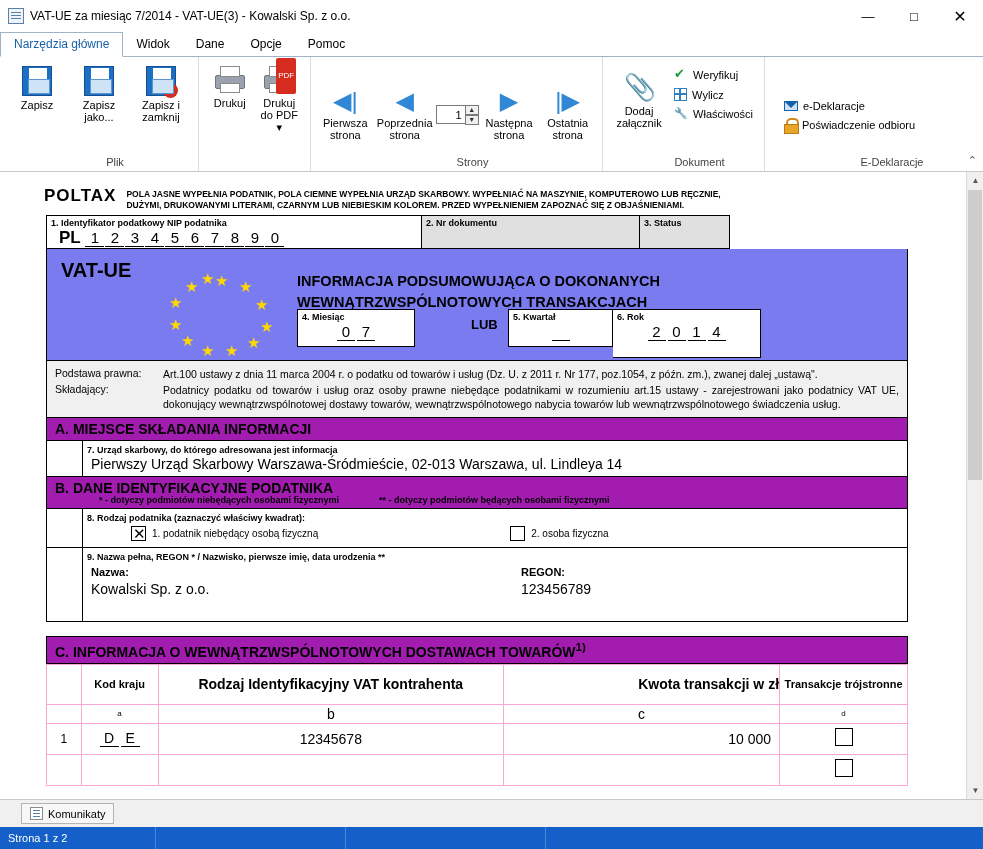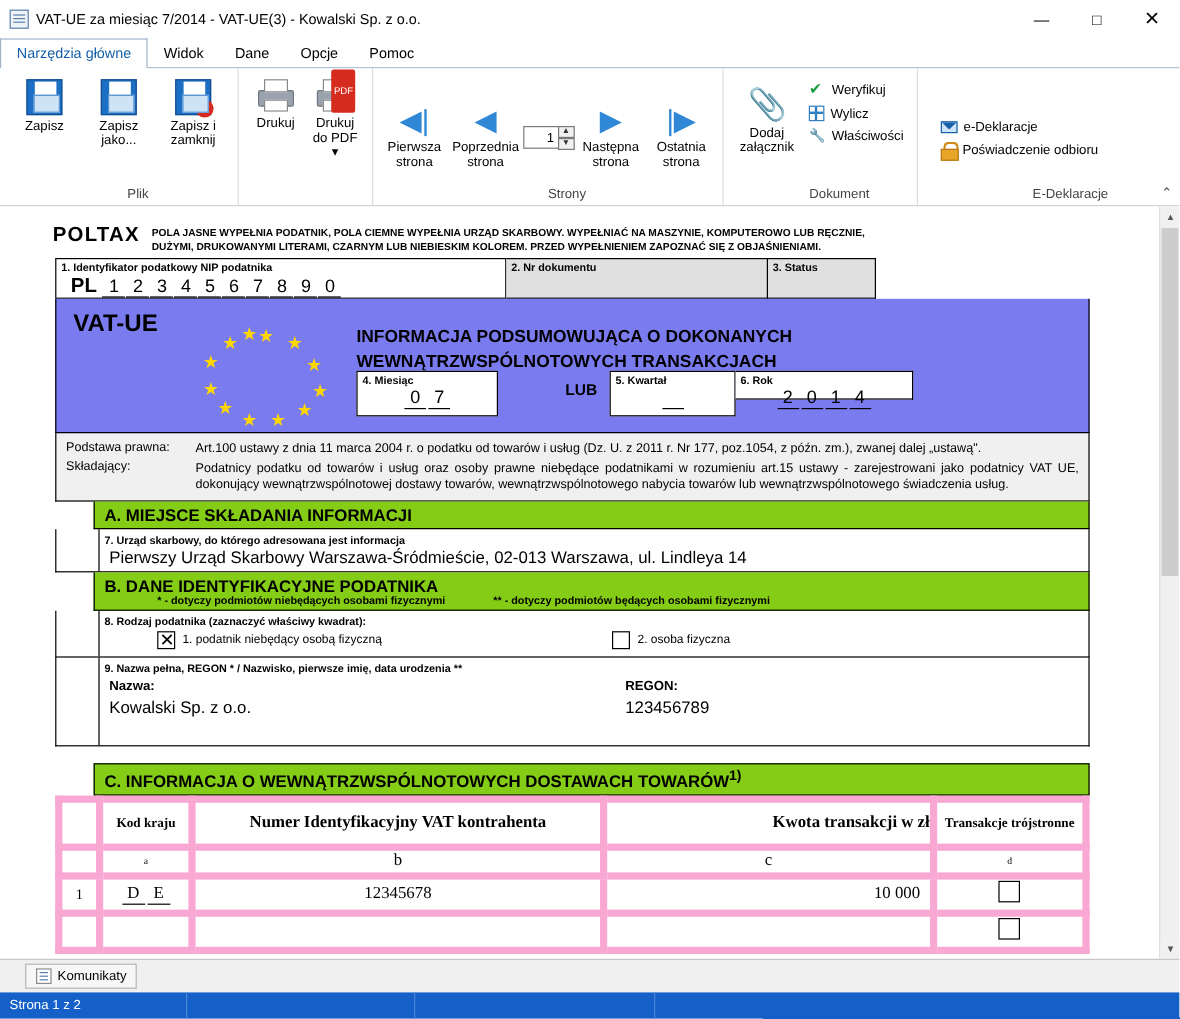--- a/index.html
+++ b/index.html
@@ -169,22 +169,22 @@
   .mbox .val span { display:inline-block; width:18px; border-bottom:1px solid #000; margin:0 1px; }
   .lub { position:absolute; left:424px; top:68px; font-size:13px; font-weight:bold; }
 
   .legal { border:1px solid #000; border-top:none; background:#f0f0f0; padding:5px 8px; }
   .legal table { border-collapse:collapse; width:100%; }
   .legal td { font-size:10.5px; vertical-align:top; padding:1px 0; }
   .legal td.k { width:108px; }
   .legal td.v { text-align:justify; line-height:14px; }
 
   .sechead {
-    border:1px solid #000; border-top:none; background:#84cc16;
-    font-size:14px; font-weight:bold; padding:3px 8px;margin-left:32px;
+    border:1px solid #000; border-top:none; background:#a21caf;
+    font-size:14px; font-weight:bold; padding:3px 8px;
   }
   .sechead .sub { font-size:9px; font-weight:bold; }
   .sechead .subrow { display:flex; gap:40px; padding-left:44px; margin-top:-1px; }
 
   .fieldrow { border:1px solid #000; border-top:none; display:flex; }
   .fieldrow .gut { width:36px; border-right:1px solid #000; }
   .fieldrow .content { flex:1; padding:2px 4px 4px 4px; }
   .fieldrow .big { font-size:14px; padding-left:4px; padding-top:1px; }
 
   .chkrow { display:flex; align-items:center; gap:6px; padding:3px 0 2px 44px; }
@@ -192,21 +192,21 @@
   .cbox.x:before{ content:"✕"; position:absolute; left:1px; top:-2px; font-size:15px; line-height:17px; }
   .mini { font-size:10px; }
 
   .nazwa-block { display:flex; }
   .nazwa-block .left { width:430px; }
   .nazwa-block .right { flex:1; }
   .nazwa-lbl { font-size:11px; font-weight:bold; padding:4px 0 0 4px;}
   .nazwa-val { font-size:14px; padding:3px 0 0 4px; }
 
   .ctable { border:1px solid #000; border-top:none; width:100%; border-collapse:collapse; }
-  .ctable th, .ctable td { border:6px solid #f9a8d4;font-family:Liberation Serif, serif; }
+  .ctable th, .ctable td { border:1px solid #f9a8d4; }
   .ctable .hdr { font-size:11px; font-weight:bold; text-align:center; height:40px; }
   .ctable .subhdr { font-size:8px; text-align:center; height:12px; }
   .ctable .num { width:34px; text-align:center; font-size:12px; }
   .ctable .cc { width:76px; }
   .ctable .vatno { width:340px; text-align:center; font-size:14px; }
   .ctable .amt { width:272px; text-align:right; font-size:14px; padding-right:8px; }
   .ctable .tri-c { width:126px; text-align:center; }
   .ctable td { height:31px; }
   .ccdigits span { display:inline-block; width:19px; text-align:center; border-bottom:1px solid #000; margin:0 1px; font-size:14px; }
   .box-sm { width:18px;height:18px;border:1.5px solid #000; display:inline-block; }
@@ -423,21 +423,21 @@
             <span>0</span><span>7</span>
           </div>
         </div>
         <div class="lub">LUB</div>
         <div class="mbox" style="left:461px;top:60px;width:105px;height:38px">
           <div class="lbl-s">5. Kwartał</div>
           <div class="val">
             <span>&nbsp;</span>
           </div>
         </div>
-        <div class="mbox" style="left:566px;top:60px;width:148px;height:24px;border-left:none">
+        <div class="mbox" style="left:566px;top:60px;width:148px;height:49px;border-left:none">
           <div class="lbl-s">6. Rok</div>
           <div class="val">
             <span>2</span><span>0</span><span>1</span><span>4</span>
           </div>
         </div>
       </div>
 
       <div class="legal">
         <table>
           <tbody>
@@ -503,21 +503,21 @@
 
       <div class="sechead" style="margin-top:14px;border-top:1px solid #000">
         <span>C. INFORMACJA O WEWNĄTRZWSPÓLNOTOWYCH DOSTAWACH TOWARÓW</span><sup>1)</sup>
       </div>
 
       <table class="ctable">
         <tbody>
             <tr>
           <th class="num hdr"></th>
           <th class="cc hdr">Kod kraju</th>
-          <th class="vatno hdr">Numer Identyfikacyjny VAT kontrahenta</th>
+          <th class="vatno hdr">Rodzaj Identyfikacyjny VAT kontrahenta</th>
           <th class="amt hdr" style="text-align:right;padding:0">Kwota transakcji w zł</th>
           <th class="tri-c hdr">Transakcje trójstronne</th>
         </tr>
         <tr>
           <td class="num subhdr"></td>
           <td class="cc subhdr">a</td>
           <td class="vatno subhdr">b</td>
           <td class="amt subhdr" style="text-align:center;padding:0">c</td>
           <td class="tri-c subhdr">d</td>
         </tr>

